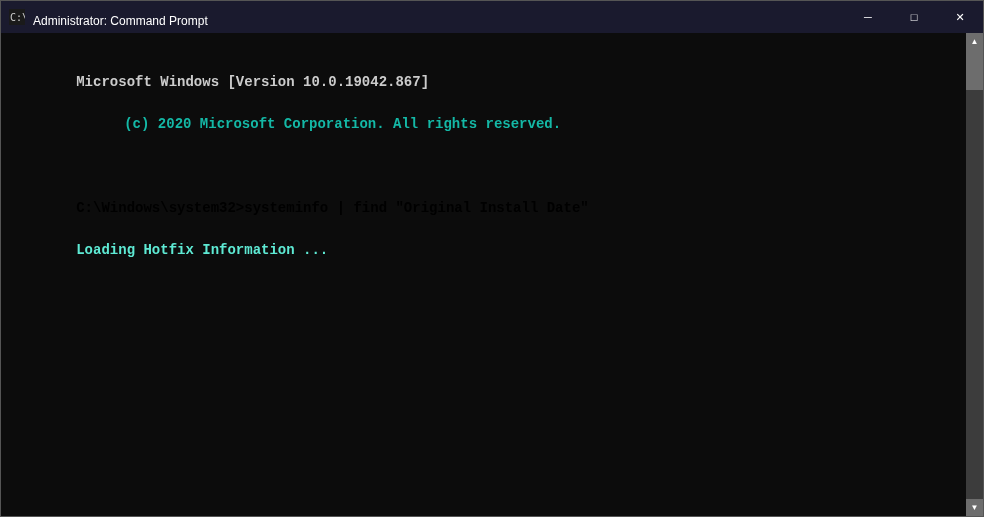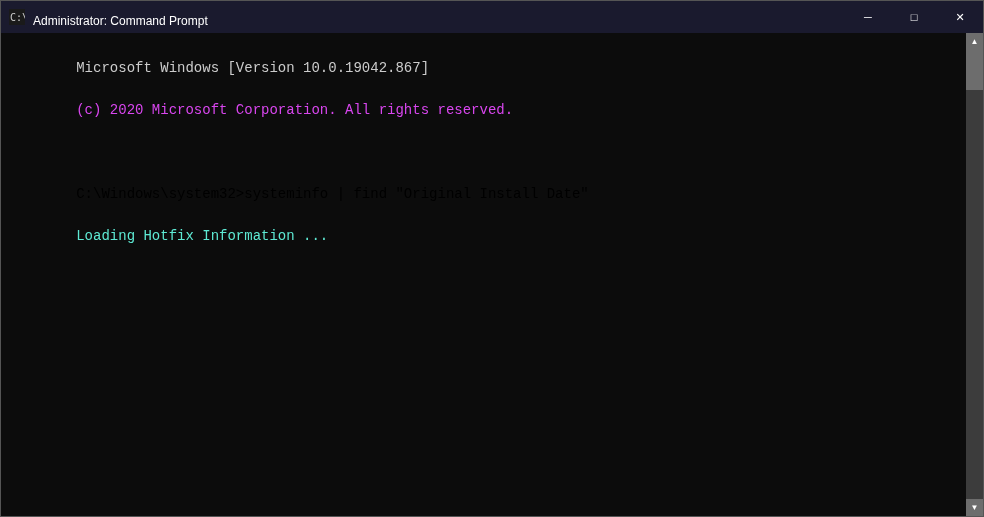--- a/index.html
+++ b/index.html
@@ -81,23 +81,24 @@
 
     .window-body {
       display: flex;
       flex: 1;
       overflow: hidden;
     }
 
     .terminal {
       background: #0c0c0c;
       flex: 1;
-      padding: 4px 8px;
+      padding: 18px 8px;
       overflow-y: hidden;
       position: relative;
+      font-weight: bold;
     }
 
     .scrollbar {
       width: 17px;
       background: #3c3c3c;
       display: flex;
       flex-direction: column;
       flex-shrink: 0;
     }
 
@@ -133,21 +134,22 @@
       font-size: 14px;
       line-height: 1.5;
       white-space: pre;
     }
 
     .line-white {
       color: #cccccc;
     }
 
     .copyright-text {
-      color: #d946ef;
+      color: #14b8a6;
+      margin-left: 48px;
     }
 
     .loading-text {
       color: #5eead4;
     }
   </style>
 </head>
 <body>
 
 <div class="window">

